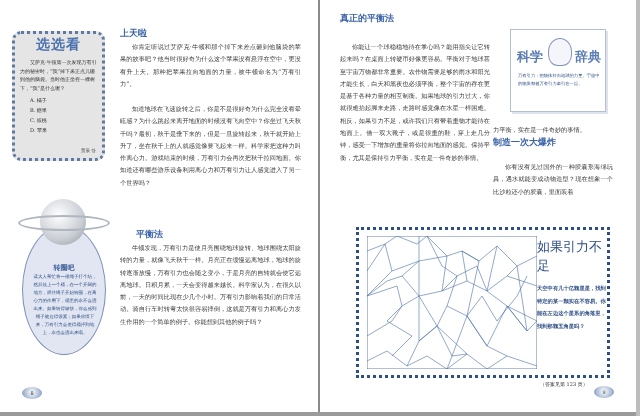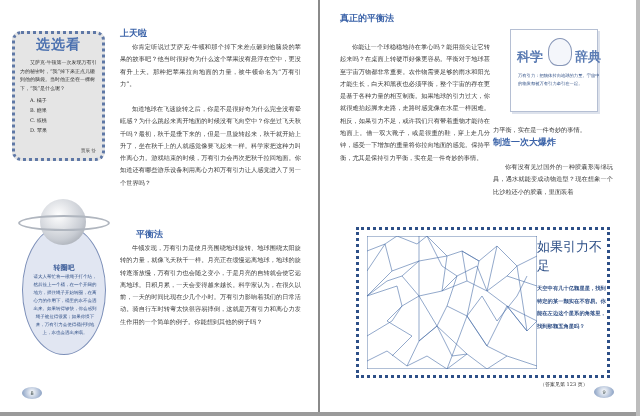--- a/index.html
+++ b/index.html
@@ -28,21 +28,21 @@
   .try-text{position:absolute;left:14px;top:78px;width:66px;font-family:"DejaVu Sans",sans-serif;font-size:4.5px;line-height:8px;color:#2f4f86;text-align:center;}
 
   
   .pnum{position:absolute;width:20px;height:12px;border-radius:50%;background:radial-gradient(circle at 50% 45%,#ffffff,#9fb2cf 70%,#6f86ad);font-size:5px;text-align:center;line-height:12px;color:#233;}
 
   
   .h{font-family:Liberation Mono, monospace;font-weight:bold;color:#3a62a8;font-size:9px;position:absolute;}
   .para{position:absolute;font-size:6.2px;line-height:12.3px;color:#3a3a3a;text-align:justify;text-indent:12px;}
 
   
-  .dict{position:absolute;left:510px;top:29px;width:88px;height:83px;border:1px solid #b5bfd3;box-shadow:2px 2px 0 #dde2ec;background:#fff;box-sizing:border-box;}
+  .dict{position:absolute;left:510px;top:29px;width:96px;height:83px;border:1px solid #b5bfd3;box-shadow:2px 2px 0 #dde2ec;background:#fff;box-sizing:border-box;}
   .dict-title{position:absolute;left:6px;top:18px;width:84px;display:flex;justify-content:space-between;font-family:"DejaVu Sans",sans-serif;font-weight:bold;font-size:13px;color:#5a7bb3;}
   .dict-face{position:absolute;left:37px;top:8px;width:22px;height:26px;border:1px solid #8897b8;border-radius:50% 50% 40% 40%;background:#f4f6fb;}
   .dict-text{position:absolute;left:7px;top:42px;width:84px;font-family:"DejaVu Sans",sans-serif;font-size:4.3px;line-height:8px;color:#2f4f86;}
 
   
   .puzzle{position:absolute;left:356px;top:227px;width:254px;height:151px;border:3px dotted #2d4f87;box-sizing:border-box;}
   .puzzle svg{position:absolute;left:8px;top:6px;}
   .p-title{position:absolute;left:537px;top:237px;font-family:"DejaVu Sans",sans-serif;font-size:13px;color:#2d4f87;line-height:19px;width:70px;}
   .p-text{position:absolute;left:537px;top:282px;width:70px;font-family:"DejaVu Sans",sans-serif;font-weight:bold;font-size:5.3px;line-height:12.5px;color:#2f4f86;}
   .answer{position:absolute;left:540px;top:381px;font-size:5px;color:#333;}

